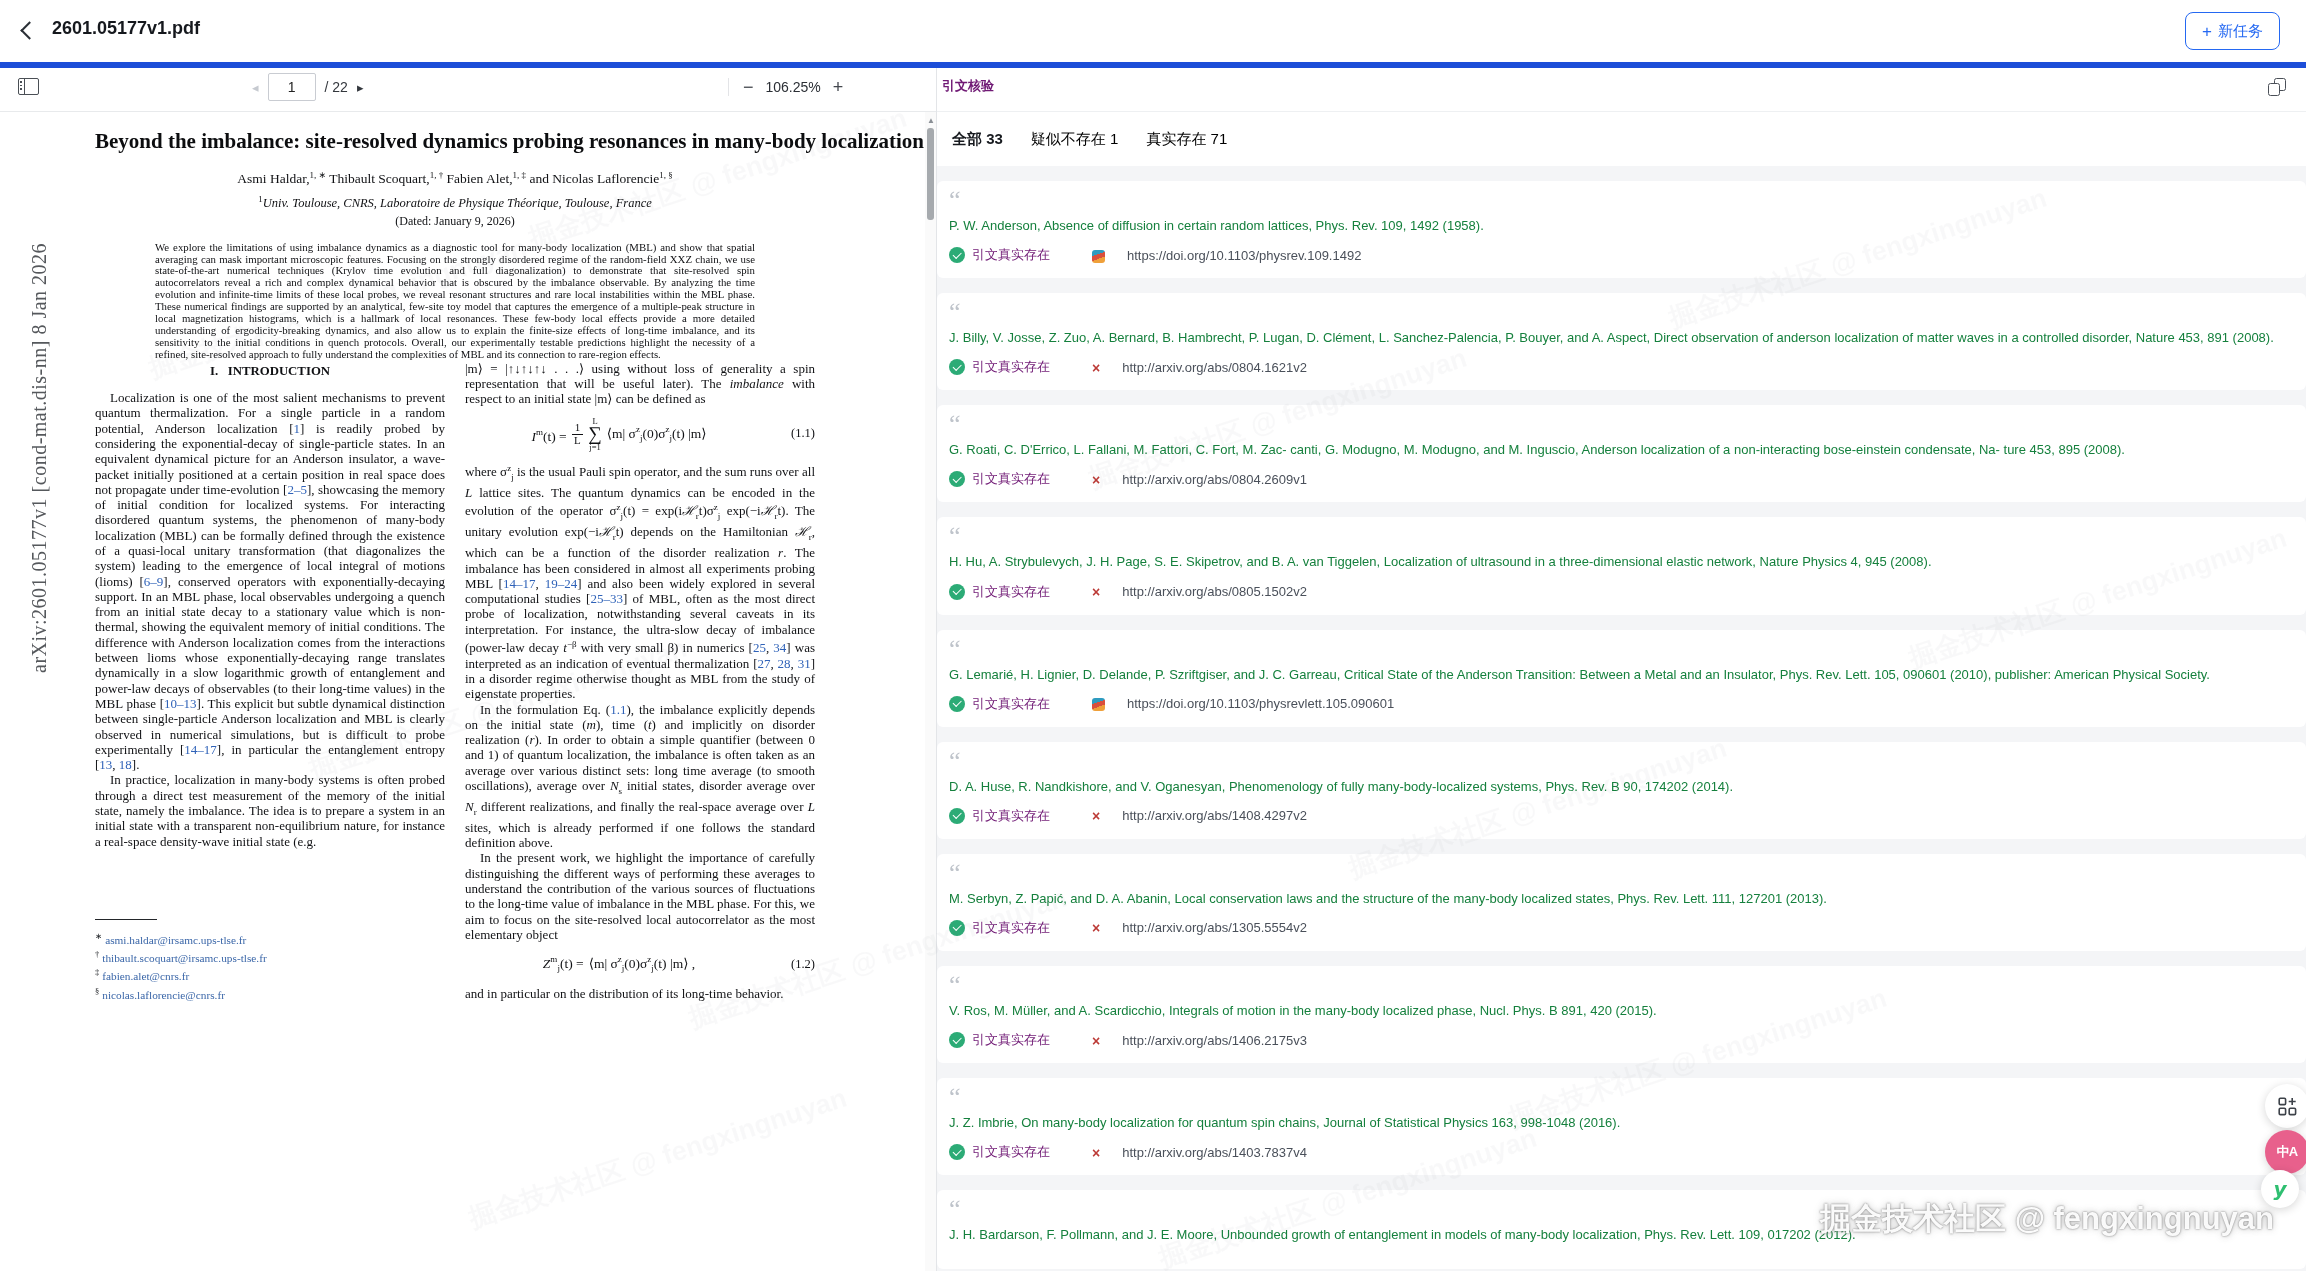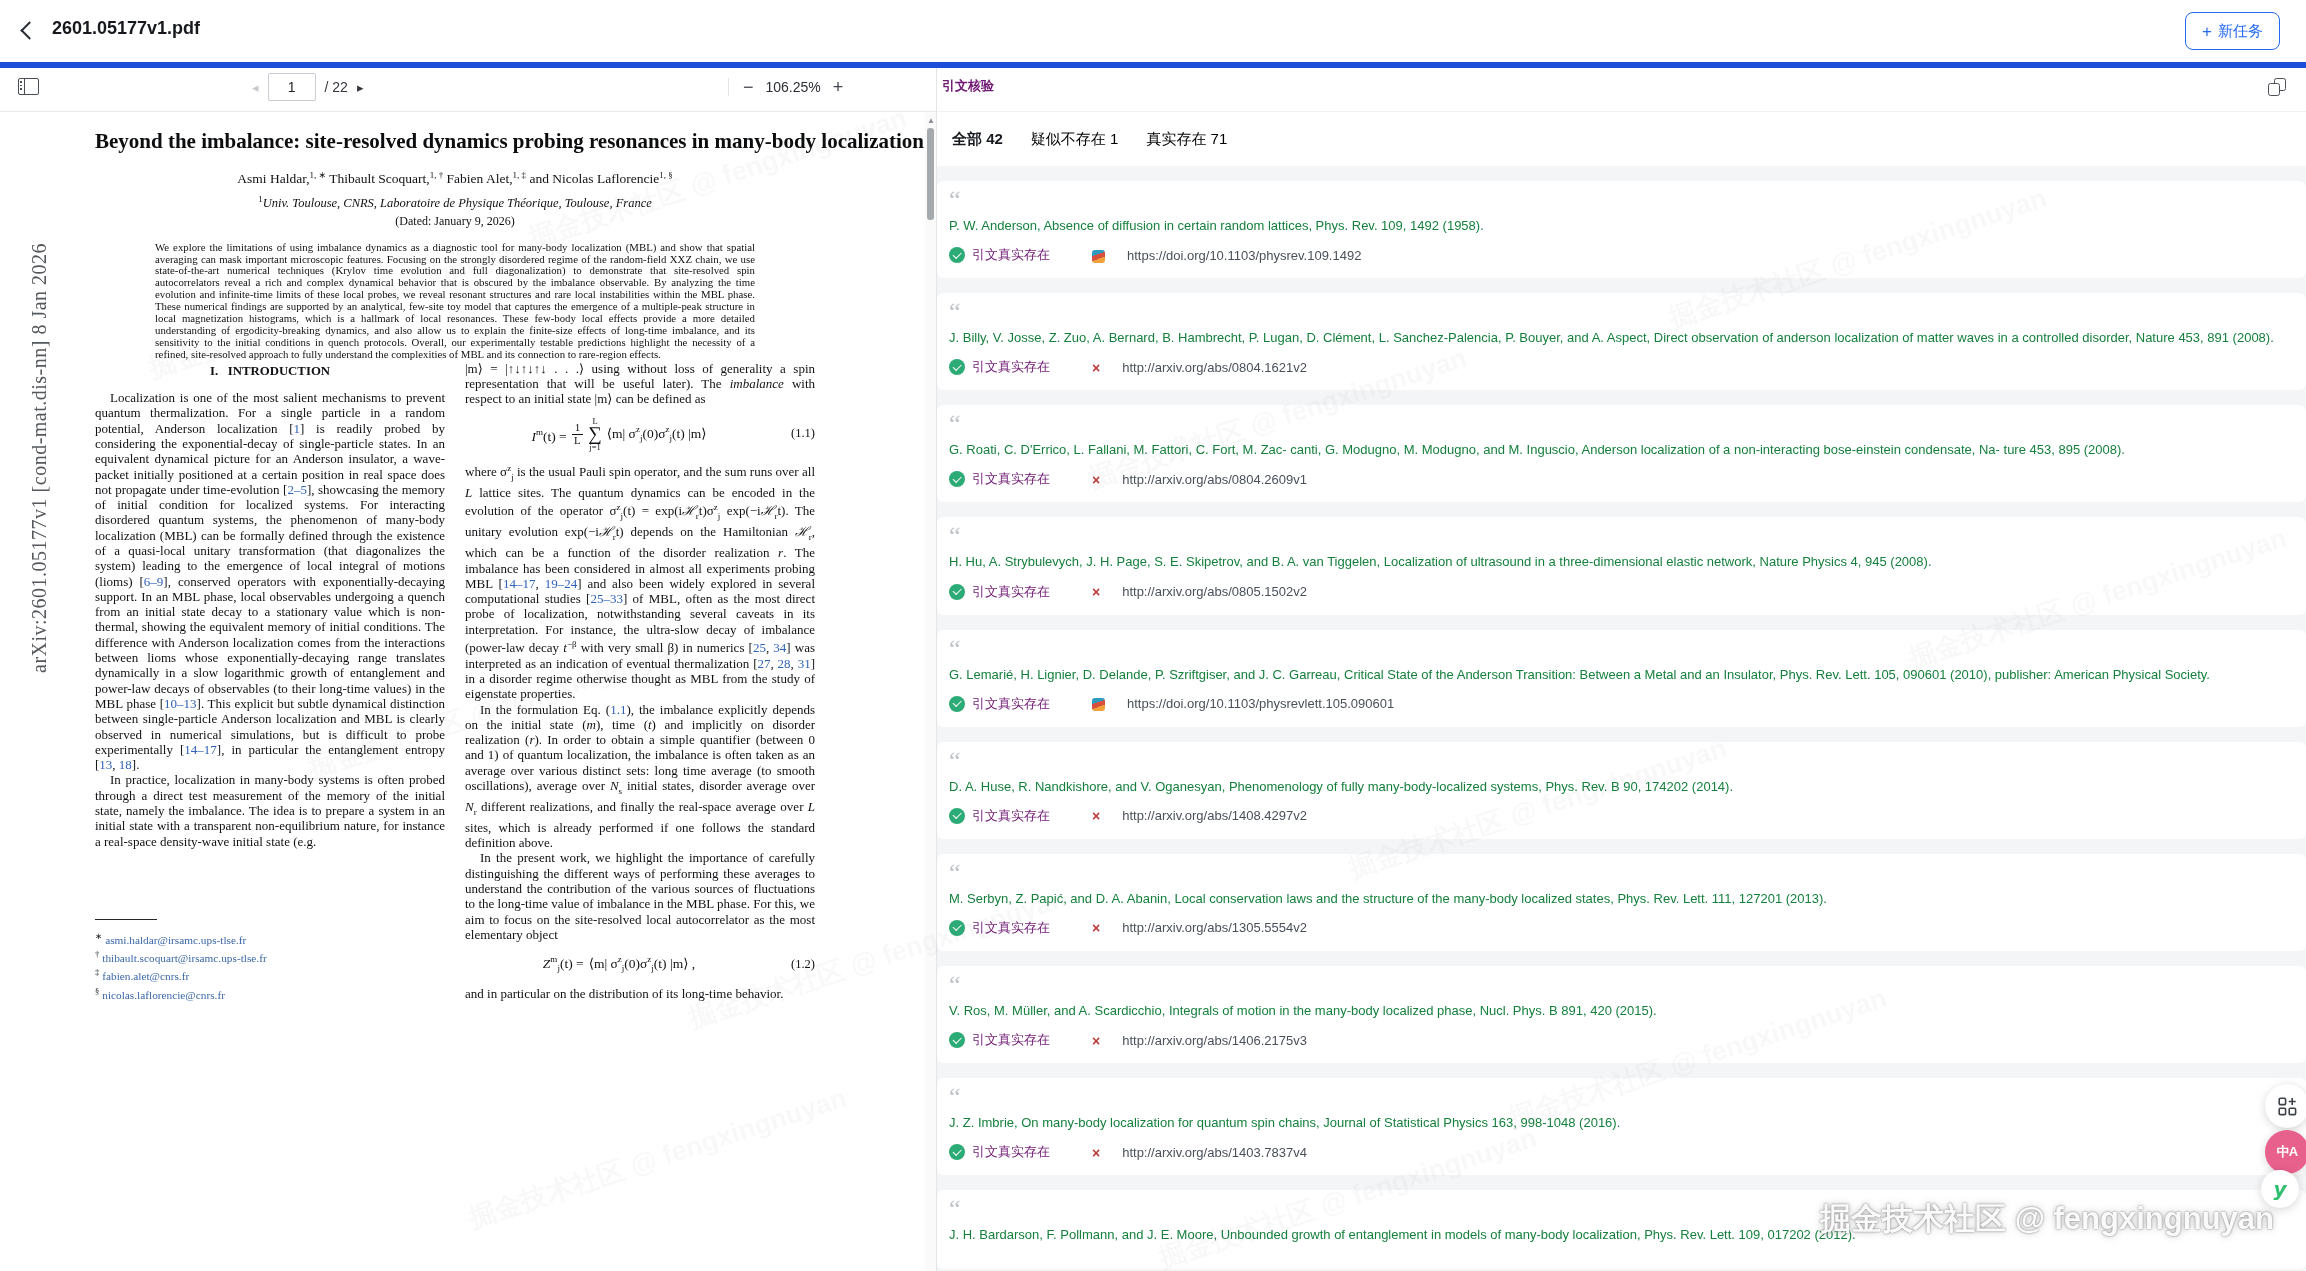--- a/index.html
+++ b/index.html
@@ -228,21 +228,21 @@
 
 <div class="right-panel">
   <div class="rp-header">
     <div class="rp-title">引文核验</div>
     <div class="icon-copy">
         <span class="c1"></span>
         <span class="c2"></span>
       </div>
   </div>
   <div class="rp-tabs" id="tabs">
-      <div class="tab active">全部 42</div>
+      <div class="tab active">全部 33</div>
       <div class="tab">疑似不存在 1</div>
       <div class="tab">真实存在 71</div>
     </div>
   <div class="cite-list" id="cite-list">
       <div class="cite-card">
     <div class="cite-quote">“</div>
     <div class="cite-text">P. W. Anderson, Absence of diffusion in certain random lattices, Phys. Rev. 109, 1492 (1958).</div>
     <div class="cite-meta">
       <div class="status">
         <span class="check-ic"></span>

